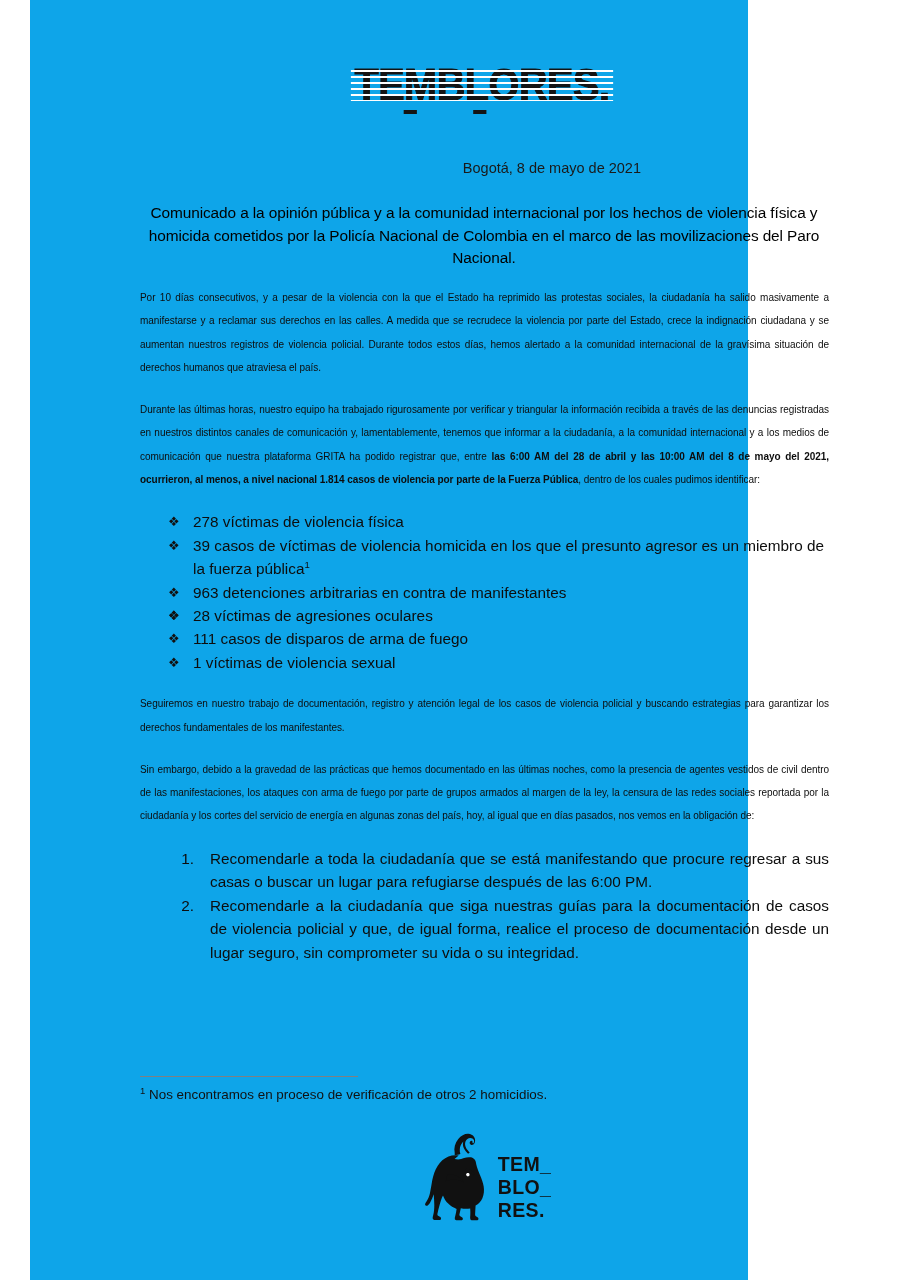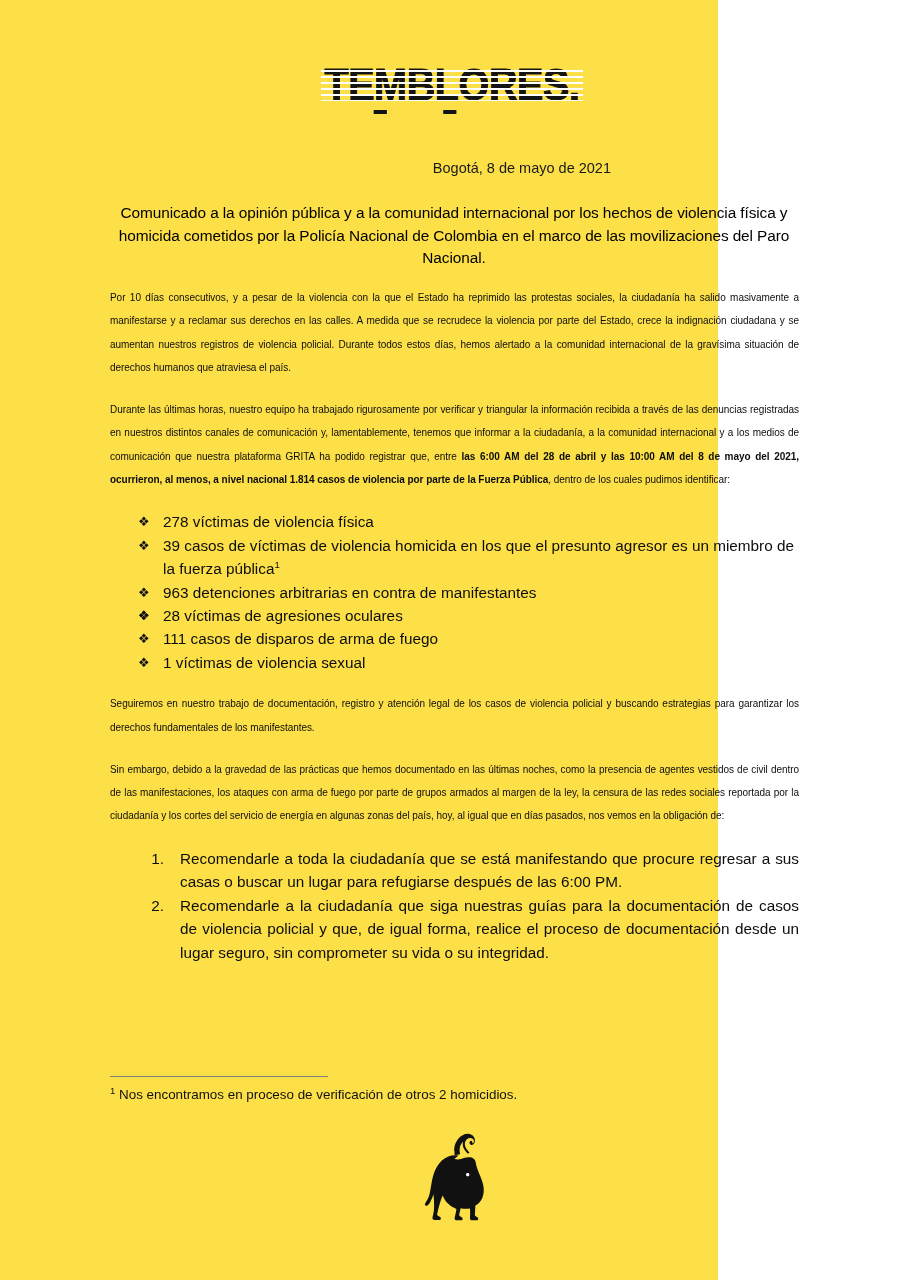--- a/index.html
+++ b/index.html
@@ -13,21 +13,22 @@
     position: relative;
     font-family: "Liberation Sans", "DejaVu Sans", sans-serif;
     color: #000000;
     overflow: hidden;
   }
   .page {
     position: absolute;
     inset: 0;
     width: 718px;
     height: 1280px;
-    background: #fde047;
+    background: #0ea5e9;
+    margin-left: 30px;
   }
 
   
   .header-logo {
     position: absolute;
     top: 62px;
     left: 0;
     width: 905px;
     text-align: center;
     height: 62px;
@@ -263,16 +264,21 @@
 
   <div class="footer-logo">
     <div class="footer-inner">
       <svg class="elephant" viewBox="0 0 78 96" aria-hidden="true">
         <path fill="#111111" d="M40.5 26.8c-1.0-4.6 0.2-9.8 3.6-13.9 2.6-3.1 6.3-5.2 9.9-5.1 2.4 0.1 4.6 1.2 5.9 3.1 1.2 1.8 1.4 4.2 0.5 6.0-0.6 1.2-1.8 2.1-3.0 2.0-1.0-0.1-1.8-0.9-1.9-1.9-0.1-0.9 0.4-1.8 1.2-2.1 0.6-0.2 1.3 0 1.6 0.5 0.2 0.4 0.1 0.9-0.2 1.2l0.9 0.9c0.9-0.8 1.2-2.2 0.7-3.4-0.6-1.4-2.1-2.3-3.7-2.2-2.0 0.1-3.8 1.5-4.6 3.4-0.9 2.1-0.6 4.6 0.5 6.6 0.9 1.7 2.3 3.1 3.6 4.5l-1.6 1.3c-1.6-1.6-3.2-3.3-4.2-5.4-1.0-2.1-1.3-4.6-0.6-6.8-2.0 2.0-3.3 4.8-3.5 7.7-0.1 1.6 0.1 3.2 0.6 4.7-0.9 0.4-1.9 0.7-2.9 0.9-0.9 0.2-1.8 0.3-2.8 0.3z"></path>
         <path fill="#111111" d="M44.5 29.5c-3.4-0.6-7.0-0.3-10.2 1.0-4.6 1.8-8.3 5.3-10.9 9.4-2.7 4.3-4.3 9.2-5.3 14.1-0.9 4.3-1.3 8.7-2.3 13.0-0.7 3.0-1.8 5.9-3.5 8.4-0.5 0.8-1.2 1.6-1.4 2.5-0.1 0.6 0.1 1.3 0.6 1.6 0.6 0.4 1.4 0.3 2.0-0.1 1.2-0.7 1.9-2.0 2.6-3.2 1.4-2.5 2.6-5.2 3.4-8.0 0.3 3.6 0.6 7.3 0.6 10.9 0 3.4-0.2 6.9-1.1 10.2-0.3 1.1-0.7 2.3-0.4 3.4 0.2 0.7 0.9 1.2 1.6 1.2h5.2c0.6 0 1.2-0.4 1.4-1.0 0.2-0.6 0-1.3-0.4-1.7-0.7-0.7-1.8-0.8-2.6-1.4-0.5-0.4-0.7-1.1-0.6-1.7 0.5-3.0 1.4-6.0 2.2-9.0 0.9-3.3 1.8-6.7 3.4-9.7 1.1 3.1 2.9 5.9 5.2 8.2 2.4 2.4 5.3 4.2 8.4 5.3-0.3 2.3-0.7 4.6-1.3 6.8-0.3 1.1-0.7 2.2-0.5 3.3 0.1 0.7 0.8 1.2 1.5 1.2h5.1c0.6 0 1.2-0.4 1.4-1.0 0.2-0.6 0-1.3-0.5-1.7-0.7-0.6-1.7-0.8-2.4-1.4-0.4-0.4-0.6-1.0-0.5-1.6 0.4-2.1 1.0-4.2 1.4-6.3 3.1 0.6 6.3 0.7 9.4 0.2 0.2 2.3 0.2 4.6 0.1 6.9-0.1 1.3-0.3 2.7 0.1 3.9 0.2 0.7 0.9 1.1 1.6 1.1h5.0c0.6 0 1.2-0.4 1.4-1.0 0.2-0.6 0-1.3-0.5-1.7-0.7-0.6-1.7-0.9-2.3-1.5-0.4-0.4-0.5-1.0-0.5-1.6 0.1-3.0 0.4-6.0 0.5-9.0 3.0-1.6 5.4-4.2 6.8-7.3 1.6-3.6 1.9-7.7 1.3-11.6-0.6-3.9-2.0-7.6-3.5-11.2-1.5-3.6-3.1-7.2-3.9-11.0-0.3-1.5-0.5-3.1-1.3-4.4-0.9-1.5-2.6-2.4-4.3-2.7-2.2-0.4-4.5 0-6.6 0.6-2.0 0.6-3.9 1.5-6.0 1.5-1.2 0-2.4-0.3-3.6-0.5z"></path>
         <path fill="#111111" d="M52.5 42.8c2.4-0.1 4.7 1.0 6.2 2.8 1.1 1.3 1.7 3.0 1.8 4.7-1.1-1.5-2.6-2.7-4.3-3.4-1.5-0.6-3.2-0.8-4.8-0.5-0.2-1.2-0.1-2.4 0.3-3.5 0.3-0.1 0.5-0.1 0.8-0.1z"></path>
         <path fill="#ffffff" d="M54.2 47.0c0.9 0.3 1.4 1.3 1.1 2.2-0.3 0.9-1.3 1.4-2.2 1.1-0.9-0.3-1.4-1.3-1.1-2.2 0.3-0.9 1.3-1.4 2.2-1.1z"></path>
         <path fill="#111111" d="M33.8 48.5c3.4-0.4 6.9 0.3 9.9 1.9 2.6 1.4 4.8 3.5 6.2 6.1-2.6-1.6-5.6-2.5-8.6-2.8-3.3-0.3-6.7 0.2-9.7 1.6 0.2-2.4 0.9-4.7 2.2-6.8z"></path>
       </svg>
+      <div class="footer-text">
+        <div>TEM_</div>
+        <div>BLO_</div>
+        <div>RES.</div>
+      </div>
     </div>
   </div>
 
 </div>
 
 </body></html>

